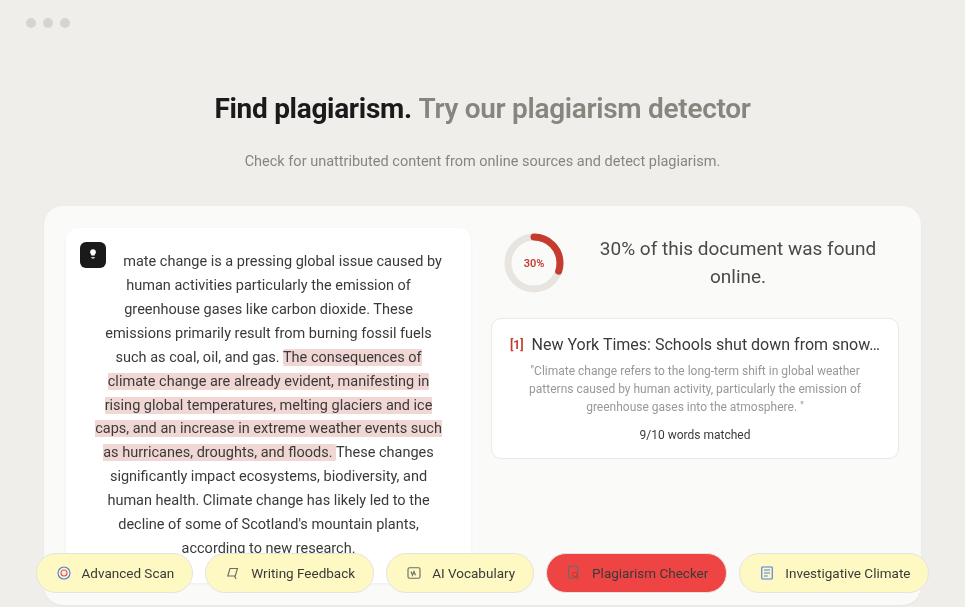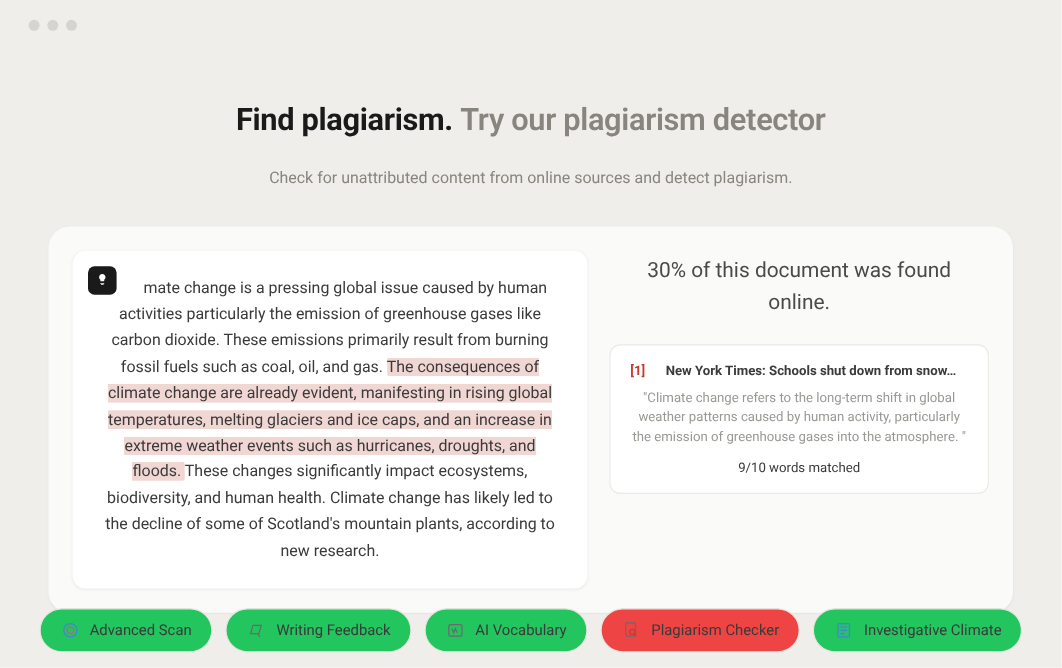--- a/index.html
+++ b/index.html
@@ -151,23 +151,23 @@
   align-items: center;
   gap: 8px;
   margin-bottom: 8px;
 }
 .source-num {
   font-size: 12px;
   font-weight: 700;
   color: #c73a2f;
 }
 .source-title {
-  font-size: 12px;
+  font-size: 16px;
   color: #3a3a3a;
-  font-weight: 700;
+  font-weight: 400;
   white-space: nowrap;
   overflow: hidden;
   text-overflow: ellipsis;
   flex: 1;
 }
 .source-quote {
   font-size: 12px;
   color: #9a9894;
   line-height: 1.5;
   margin-bottom: 12px;
@@ -180,21 +180,21 @@
   position: absolute;
   bottom: 14px;
   left: 0;
   right: 0;
   display: flex;
   justify-content: center;
   gap: 12px;
   padding: 0 30px;
 }
 .tab {
-  background: #22c55e;
+  background: #fef9c3;
   border: 1px solid #e5e3de;
   border-radius: 22px;
   padding: 10px 18px;
   display: flex;
   align-items: center;
   gap: 9px;
   font-size: 13.5px;
   color: #3a3a3a;
   cursor: pointer;
   white-space: nowrap;
@@ -236,20 +236,27 @@
     <div class="ai-badge">
       <svg viewBox="0 0 24 24">
           <path d="M12 2C9 2 7 4 7 7c0 2 1 3 2 4v2h6v-2c1-1 2-2 2-4 0-3-2-5-5-5zm-3 14h6v1H9v-1zm1 2h4v1h-4v-1z"></path>
         </svg>
     </div>
     <p class="doc-text"><span>mate change is a pressing global issue caused by human activities particularly the emission of greenhouse gases like carbon dioxide. These emissions primarily result from burning fossil fuels such as coal, oil, and gas. </span><span class="highlight">The consequences of climate change are already evident, manifesting in rising global temperatures, melting glaciers and ice caps, and an increase in extreme weather events such as hurricanes, droughts, and floods. </span><span>These changes significantly impact ecosystems, biodiversity, and human health. Climate change has likely led to the decline of some of Scotland's mountain plants, according to new research.</span></p>
   </div>
 
   <div class="right-col">
     <div class="stats-row">
+      <div class="donut">
+        <svg viewBox="0 0 62 62">
+          <circle class="donut-bg" cx="31" cy="31" r="26"></circle>
+          <circle class="donut-fg" cx="31" cy="31" r="26" stroke-dasharray="49 164"></circle>
+        </svg>
+        <div class="donut-label">30%</div>
+      </div>
       <div class="stats-text">30% of this document was found online.</div>
     </div>
 
     <div class="source-card">
       <div class="source-header">
         <span class="source-num">[1]</span>
         <span class="source-title">New York Times: Schools shut down from snow…</span>
       </div>
       <div class="source-quote">"Climate change refers to the long-term shift in global weather patterns caused by human activity, particularly the emission of greenhouse gases into the atmosphere. "</div>
       <div class="source-match">9/10 words matched</div>

